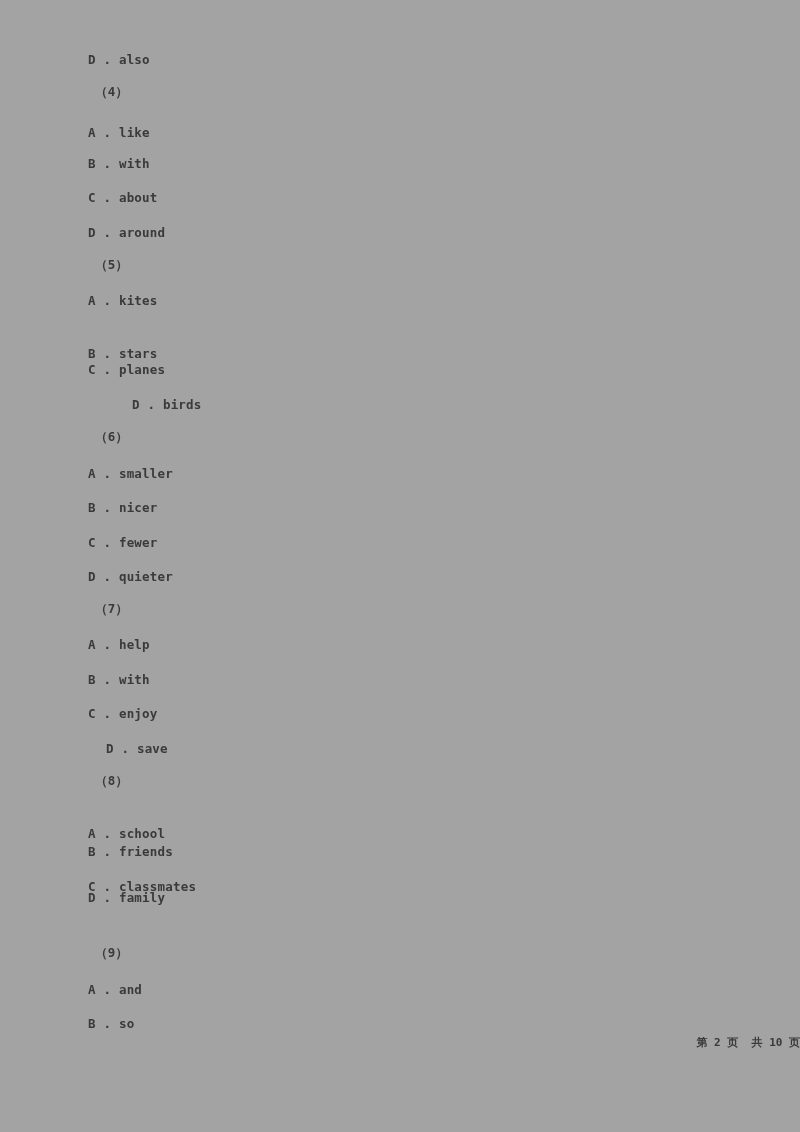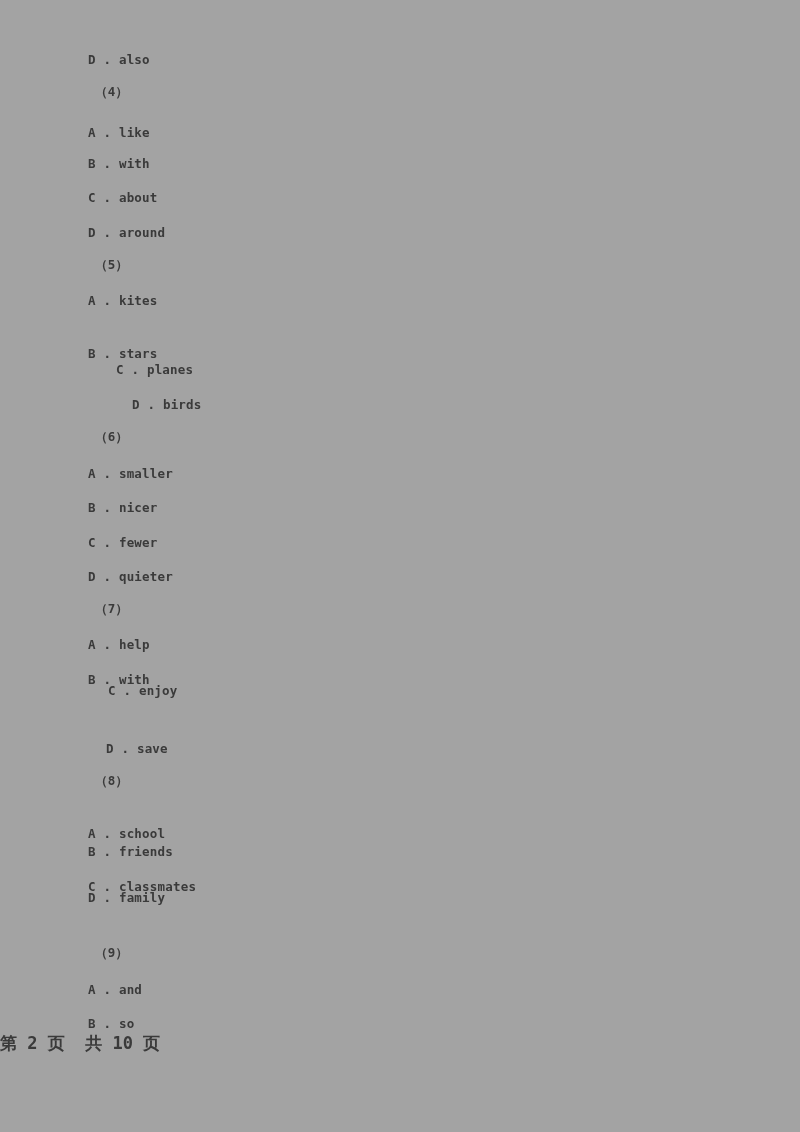--- a/index.html
+++ b/index.html
@@ -36,53 +36,53 @@
     left: 88px;
   }
   .line.group {
     left: 95px;
   }
   .footer {
     position: absolute;
     top: 1035px;
     left: 0;
     width: 800px;
-    text-align: left;
+    text-align: right;
     color: #3a3a3a;
-    font-size: 17px;
+    font-size: 11px;
     line-height: 16px;
     white-space: pre;
     font-family: "DejaVu Sans Mono", "Liberation Mono", monospace;
   }
 </style>
 </head>
 <body>
 
 <div class="page">
   <div class="content" id="content-root">
       <div class="line option" style="top: 53px;">D . also</div>
       <div class="line group" style="top: 85px;">（4）</div>
       <div class="line option" style="top: 126px;">A . like</div>
       <div class="line option" style="top: 157px;">B . with</div>
       <div class="line option" style="top: 191px;">C . about</div>
       <div class="line option" style="top: 226px;">D . around</div>
       <div class="line group" style="top: 258px;">（5）</div>
       <div class="line option" style="top: 294px;">A . kites</div>
       <div class="line option" style="top: 329px; margin-top: 18px;">B . stars</div>
-      <div class="line option" style="top: 363px; margin-left: 28px;">C . planes</div>
+      <div class="line option" style="top: 363px;">C . planes</div>
       <div class="line option" style="top: 398px; margin-left: 44px;">D . birds</div>
       <div class="line group" style="top: 430px;">（6）</div>
       <div class="line option" style="top: 467px;">A . smaller</div>
       <div class="line option" style="top: 501px;">B . nicer</div>
       <div class="line option" style="top: 536px;">C . fewer</div>
       <div class="line option" style="top: 570px;">D . quieter</div>
       <div class="line group" style="top: 602px;">（7）</div>
       <div class="line option" style="top: 638px;">A . help</div>
       <div class="line option" style="top: 673px;">B . with</div>
-      <div class="line option" style="top: 684px; margin-left: 20px;">C . enjoy</div>
+      <div class="line option" style="top: 707px;">C . enjoy</div>
       <div class="line option" style="top: 742px; margin-left: 18px;">D . save</div>
       <div class="line group" style="top: 774px;">（8）</div>
       <div class="line option" style="top: 820px; margin-top: 7px;">A . school</div>
       <div class="line option" style="top: 845px;">B . friends</div>
       <div class="line option" style="top: 880px;">C . classmates</div>
       <div class="line option" style="top: 891px;">D . family</div>
       <div class="line group" style="top: 946px;">（9）</div>
       <div class="line option" style="top: 983px;">A . and</div>
       <div class="line option" style="top: 1017px;">B . so</div>
     </div>

